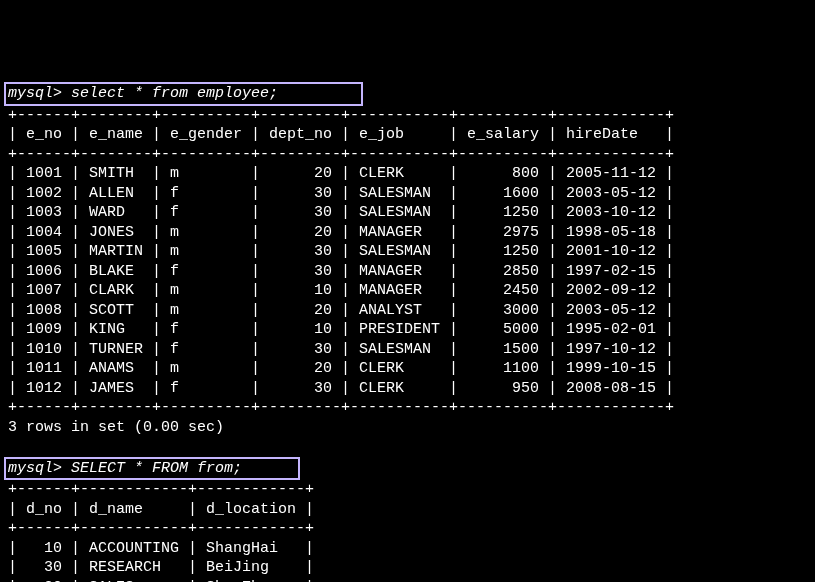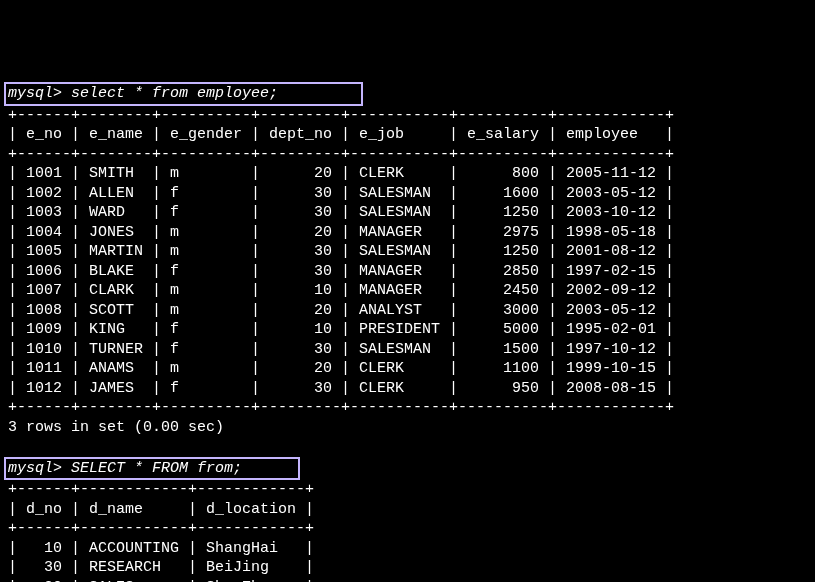--- a/index.html
+++ b/index.html
@@ -27,27 +27,27 @@
       font-style: italic;
     }
   </style>
 </head>
 <body>
 
 
 
 <div><span class="highlight-box"><span>mysql&gt;</span> <span>select * from employee;</span>         </span>
 <span>+------+--------+----------+---------+-----------+----------+------------+</span>
-<span>| e_no | e_name | e_gender | dept_no | e_job     | e_salary | employee   |</span>
+<span>| e_no | e_name | e_gender | dept_no | e_job     | e_salary | hireDate   |</span>
 <span>+------+--------+----------+---------+-----------+----------+------------+</span>
 <span>| 1001 | SMITH  | m        |      20 | CLERK     |      800 | 2005-11-12 |</span>
 <span>| 1002 | ALLEN  | f        |      30 | SALESMAN  |     1600 | 2003-05-12 |</span>
 <span>| 1003 | WARD   | f        |      30 | SALESMAN  |     1250 | 2003-10-12 |</span>
 <span>| 1004 | JONES  | m        |      20 | MANAGER   |     2975 | 1998-05-18 |</span>
-<span>| 1005 | MARTIN | m        |      30 | SALESMAN  |     1250 | 2001-08-12 |</span>
+<span>| 1005 | MARTIN | m        |      30 | SALESMAN  |     1250 | 2001-10-12 |</span>
 <span>| 1006 | BLAKE  | f        |      30 | MANAGER   |     2850 | 1997-02-15 |</span>
 <span>| 1007 | CLARK  | m        |      10 | MANAGER   |     2450 | 2002-09-12 |</span>
 <span>| 1008 | SCOTT  | m        |      20 | ANALYST   |     3000 | 2003-05-12 |</span>
 <span>| 1009 | KING   | f        |      10 | PRESIDENT |     5000 | 1995-02-01 |</span>
 <span>| 1010 | TURNER | f        |      30 | SALESMAN  |     1500 | 1997-10-12 |</span>
 <span>| 1011 | ANAMS  | m        |      20 | CLERK     |     1100 | 1999-10-15 |</span>
 <span>| 1012 | JAMES  | f        |      30 | CLERK     |      950 | 2008-08-15 |</span>
 <span>+------+--------+----------+---------+-----------+----------+------------+</span>
 <span>3 rows in set (0.00 sec)</span>
 

